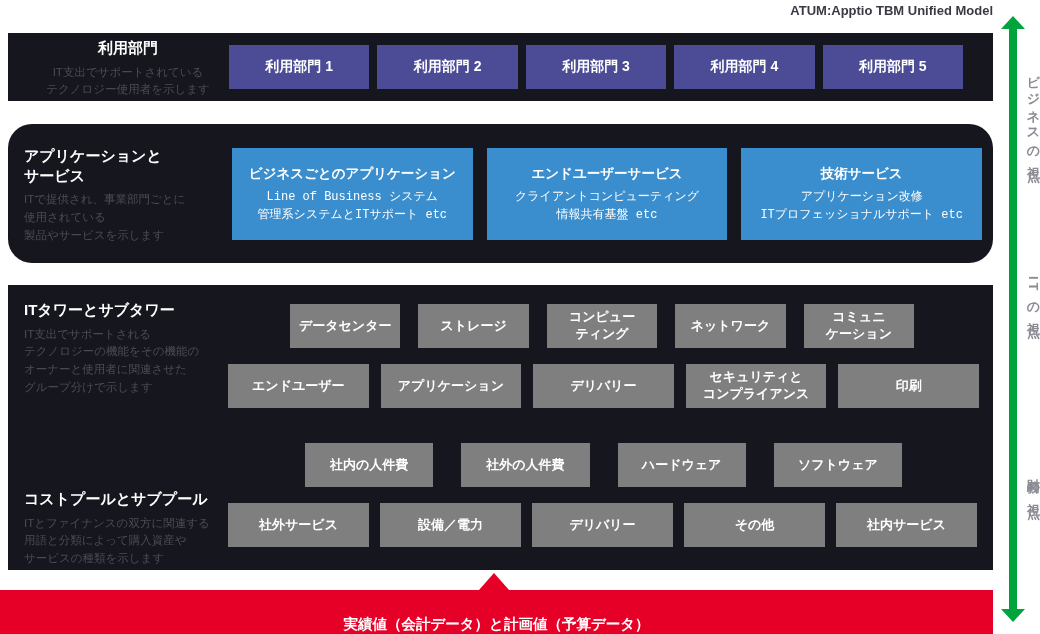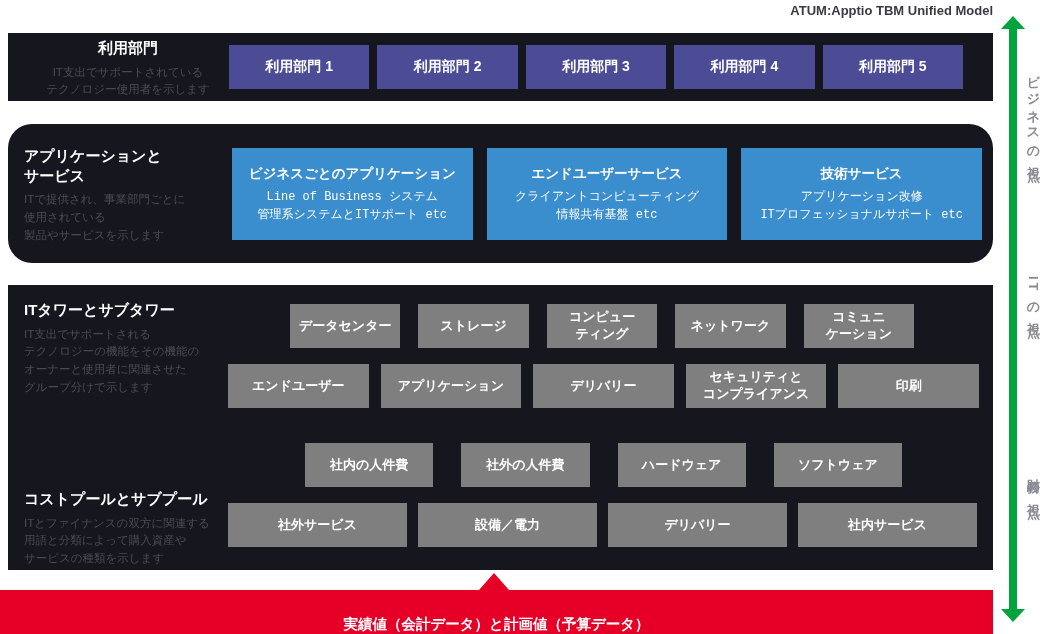--- a/index.html
+++ b/index.html
@@ -182,20 +182,21 @@
     <div class="boxes r4-top">
       <div class="box tower">社内の人件費</div>
       <div class="box tower">社外の人件費</div>
       <div class="box tower">ハードウェア</div>
       <div class="box tower">ソフトウェア</div>
     </div>
     <div class="boxes r4-bottom">
       <div class="box tower">社外サービス</div>
       <div class="box tower">設備／電力</div>
       <div class="box tower">デリバリー</div>
+      <div class="box tower">その他</div>
       <div class="box tower">社内サービス</div>
     </div>
   </section>
 
   <div class="footer-triangle"></div>
   <div class="footer-bar">
     <span>実績値（会計データ）と計画値（予算データ）</span>
   </div>
 
   <div class="axis">

